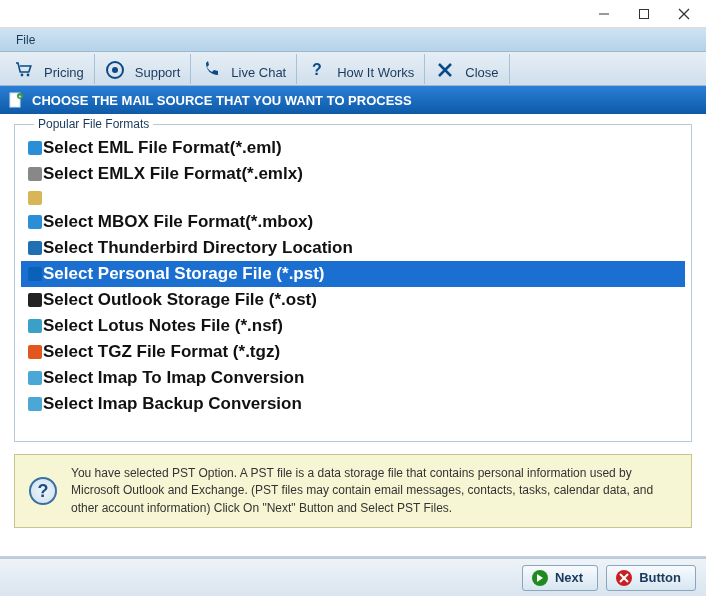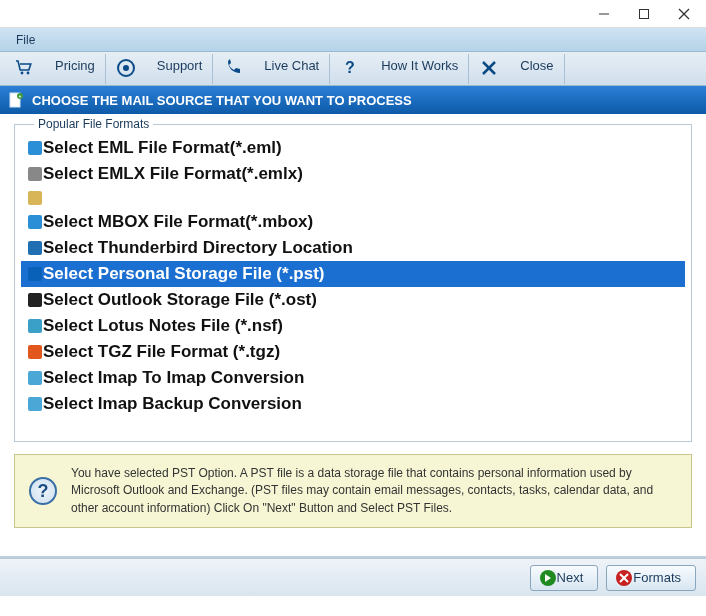--- a/index.html
+++ b/index.html
@@ -6,42 +6,42 @@
 body { font-family: "Segoe UI", Tahoma, sans-serif; font-size: 12px; width: 706px; height: 616px; overflow: hidden; background: #fff; }
 
 .titlebar { height: 28px; background: #fff; display: flex; justify-content: flex-end; align-items: center; padding-right: 2px; border-bottom: 1px solid #ddd; }
 .titlebar .ctl { width: 40px; height: 26px; display: flex; align-items: center; justify-content: center; color: #333; cursor: pointer; }
 .titlebar .ctl svg { width: 12px; height: 12px; }
 
 .menubar { height: 24px; background: linear-gradient(#cfe3f2, #b4d2e8); border-bottom: 1px solid #9bb8cf; display: flex; align-items: center; padding-left: 10px; color: #1a3a5c; font-size: 12px; text-align: center; }
 .menubar span { padding: 3px 6px; cursor: pointer; }
 
 .toolbar { height: 34px; background: linear-gradient(#e6eef5, #d0dfec); border-bottom: 1px solid #9bb8cf; display: flex; align-items: center; padding-left: 4px; }
-.tbtn { display: flex; align-items: flex-start; gap: 21px; padding: 4px 10px; border-right: 1px solid #a9c1d5; height: 30px; color: #1a3a5c; font-size: 13px; cursor: pointer; }
+.tbtn { display: flex; align-items: flex-end; gap: 10px; padding: 4px 10px; border-right: 1px solid #a9c1d5; height: 30px; color: #1a3a5c; font-size: 13px; cursor: pointer; }
 .tbtn .ic { width: 20px; height: 20px; display: flex; align-items: center; justify-content: center; }
 
 .header-bar { height: 28px; background: linear-gradient(#2a7fd6, #0e5aa8); color: #fff; display: flex; align-items: center; padding-left: 8px; font-weight: bold; font-size: 13px; gap: 8px; }
 .header-bar .hicon { width: 16px; height: 16px; }
 
 .content { padding: 10px 14px 6px 14px; }
 .fieldset { border: 1px solid #b8c8d6; position: relative; padding: 10px 6px 6px 6px; height: 318px; }
 .fieldset .legend { position: absolute; top: -8px; left: 19px; background: #fff; padding: 0 4px; color: #1a3a5c; font-size: 12px; }
 .item { display: flex; align-items: center; padding: 3px 6px; color: #111; font-weight: bold; font-size: 17px; cursor: pointer; }
 .item.selected { background: #1a6fd1; color: #ffffff; }
 .item .ficon { width: 16px; height: 16px; flex-shrink: 0; display: flex; align-items: center; justify-content: center; }
 
 .infoarea { padding: 6px 14px 0 14px; }
 .infobox { border: 1px solid #c7c58c; background: #f6f6d5; display: flex; align-items: center; gap: 14px; padding: 10px 14px; color: #333; }
 .infobox .qicon { width: 28px; height: 28px; border-radius: 50%; border: 2px solid #3a6fa5; color: #1a4d80; font-weight: bold; font-size: 18px; display: flex; align-items: center; justify-content: center; flex-shrink: 0; background: radial-gradient(#eef4fa, #cde0f0); }
 .infobox .txt { font-size: 12px; line-height: 1.45; }
 
 .sep { height: 2px; background: #bcd0e0; margin-top: 28px; }
 
 .footer { height: 38px; background: linear-gradient(#eef3f8, #d9e5ef); border-top: 1px solid #b8c8d6; display: flex; justify-content: flex-end; align-items: center; gap: 8px; padding-right: 10px; }
-.btn { display: flex; align-items: center; padding: 3px 14px 3px 8px; border: 1px solid #8aa6bd; border-radius: 3px; background: linear-gradient(#f7fbfe, #d8e6f1); color: #1a3a5c; font-weight: normal; font-size: 13px; cursor: pointer; height: 26px; }
+.btn { display: flex; align-items: center; gap: 6px; padding: 3px 14px 3px 8px; border: 1px solid #8aa6bd; border-radius: 3px; background: linear-gradient(#f7fbfe, #d8e6f1); color: #1a3a5c; font-weight: bold; font-size: 13px; cursor: pointer; height: 26px; }
 .btn .bi { width: 18px; height: 18px; display: flex; align-items: center; justify-content: center; }
 
 
 .sq { width: 14px; height: 14px; border-radius: 2px; }
 </style>
 </head>
 <body>
 
 <div class="titlebar">
   <div class="ctl">
@@ -215,15 +215,15 @@
     <span>Next</span>
   </div>
   <div class="btn">
     <span class="bi">
         <svg viewBox="0 0 18 18">
           <circle cx="9" cy="9" r="8" fill="#c62020"></circle>
           <line x1="5" y1="5" x2="13" y2="13" stroke="#fff" stroke-width="2"></line>
           <line x1="13" y1="5" x2="5" y2="13" stroke="#fff" stroke-width="2"></line>
         </svg>
       </span>
-    <span>Formats</span>
+    <span>Button</span>
   </div>
 </div>
 
 </body></html>

